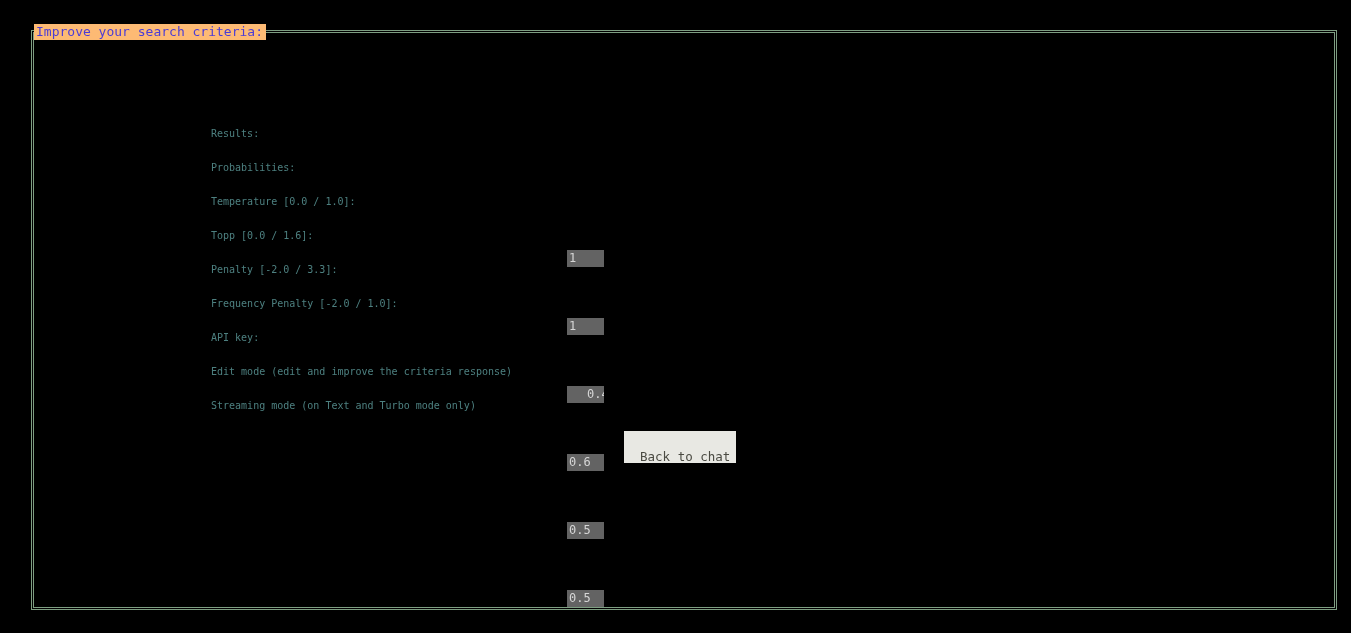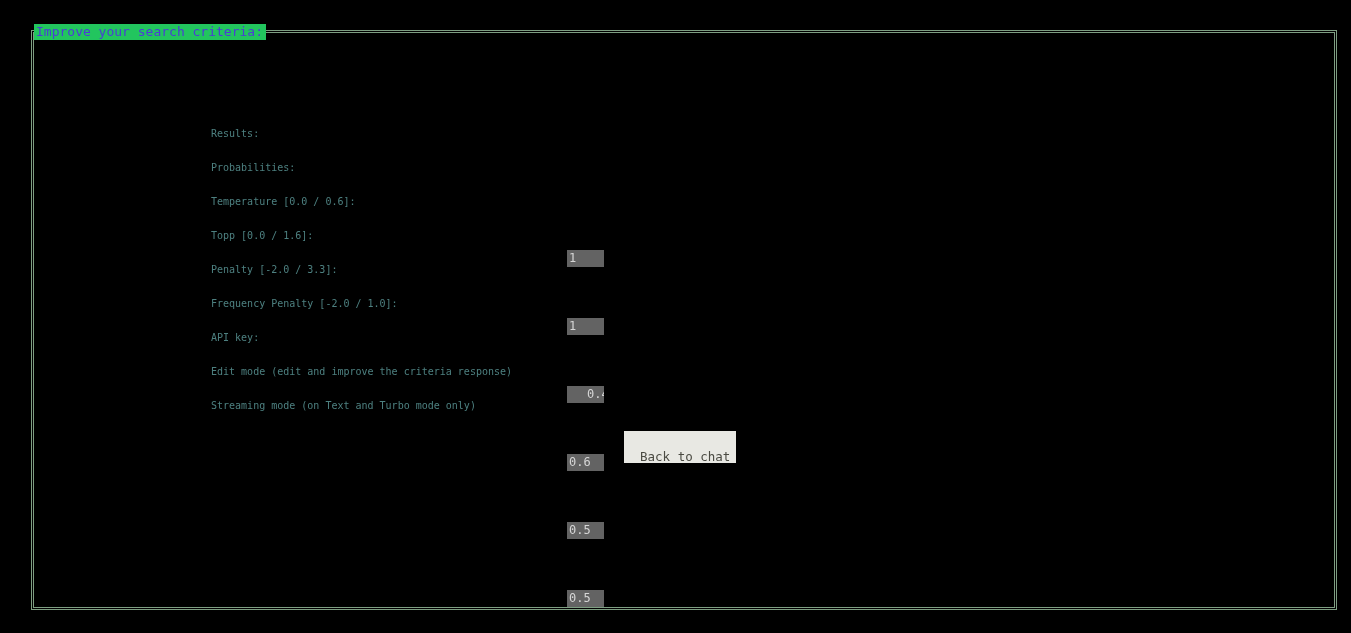--- a/index.html
+++ b/index.html
@@ -24,21 +24,21 @@
     width: 1306px;
     height: 580px;
     border: 3px double #7e9e82;
     box-sizing: border-box;
   }
 
   .frame-legend {
     position: absolute;
     left: 34px;
     top: 24px;
-    background: #22c55e;
+    background: #fdba74;
     padding: 0 3px 0 2px;
     color: #4b3cd6;
     font-size: 13px;
     line-height: 16px;
     letter-spacing: 0px;
     white-space: nowrap;
   }
 
   
   .form {
@@ -118,21 +118,21 @@
     <span class="row-label">Results:</span>
     <input class="field-num" style="top: 126px;" type="text" value="1">
   </div>
 
   <div class="row" style="top:158px;left:0;">
     <span class="row-label">Probabilities:</span>
     <input class="field-num" style="top: 160px;" type="text" value="1">
   </div>
 
   <div class="row" style="top:192px;left:0;">
-    <span class="row-label">Temperature [0.0 / 0.6]:</span>
+    <span class="row-label">Temperature [0.0 / 1.0]:</span>
     <input class="field-num" style="top: 194px; padding-left: 20px;" type="text" value="0.4">
   </div>
 
   <div class="row" style="top:226px;left:0;">
     <span class="row-label">Topp [0.0 / 1.6]:</span>
     <input class="field-num" style="top: 228px;" type="text" value="0.6">
   </div>
 
   <div class="row" style="top:260px;left:0;">
     <span class="row-label">Penalty [-2.0 / 3.3]:</span>

